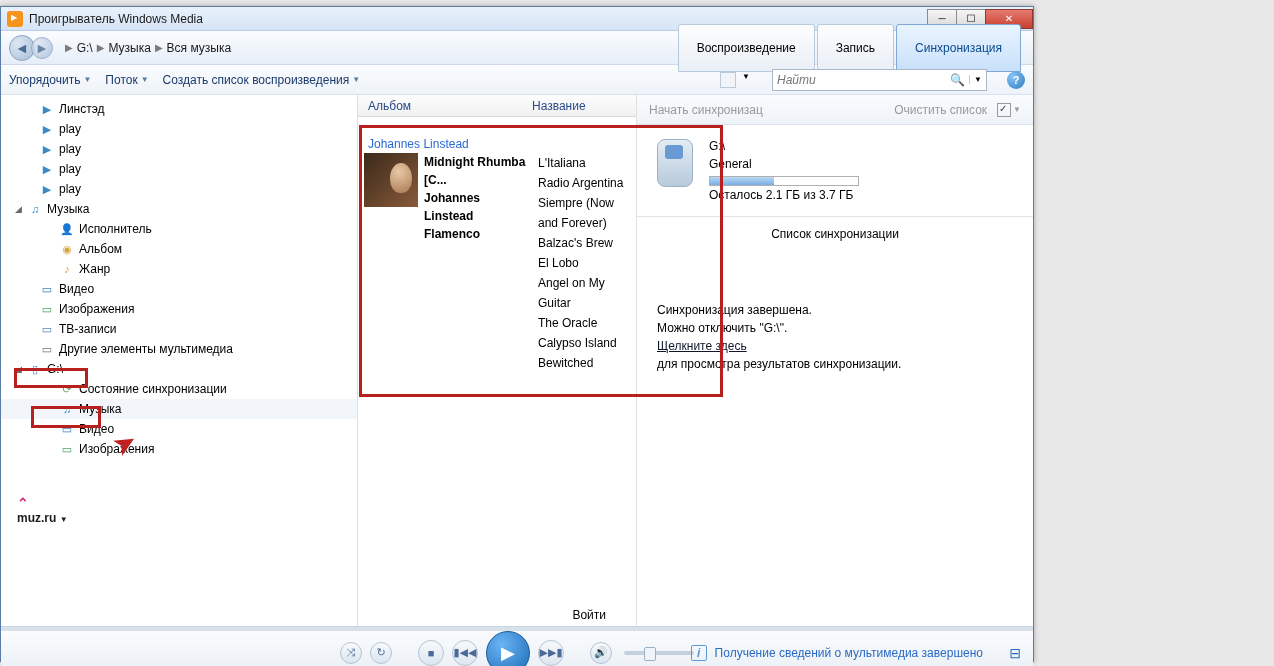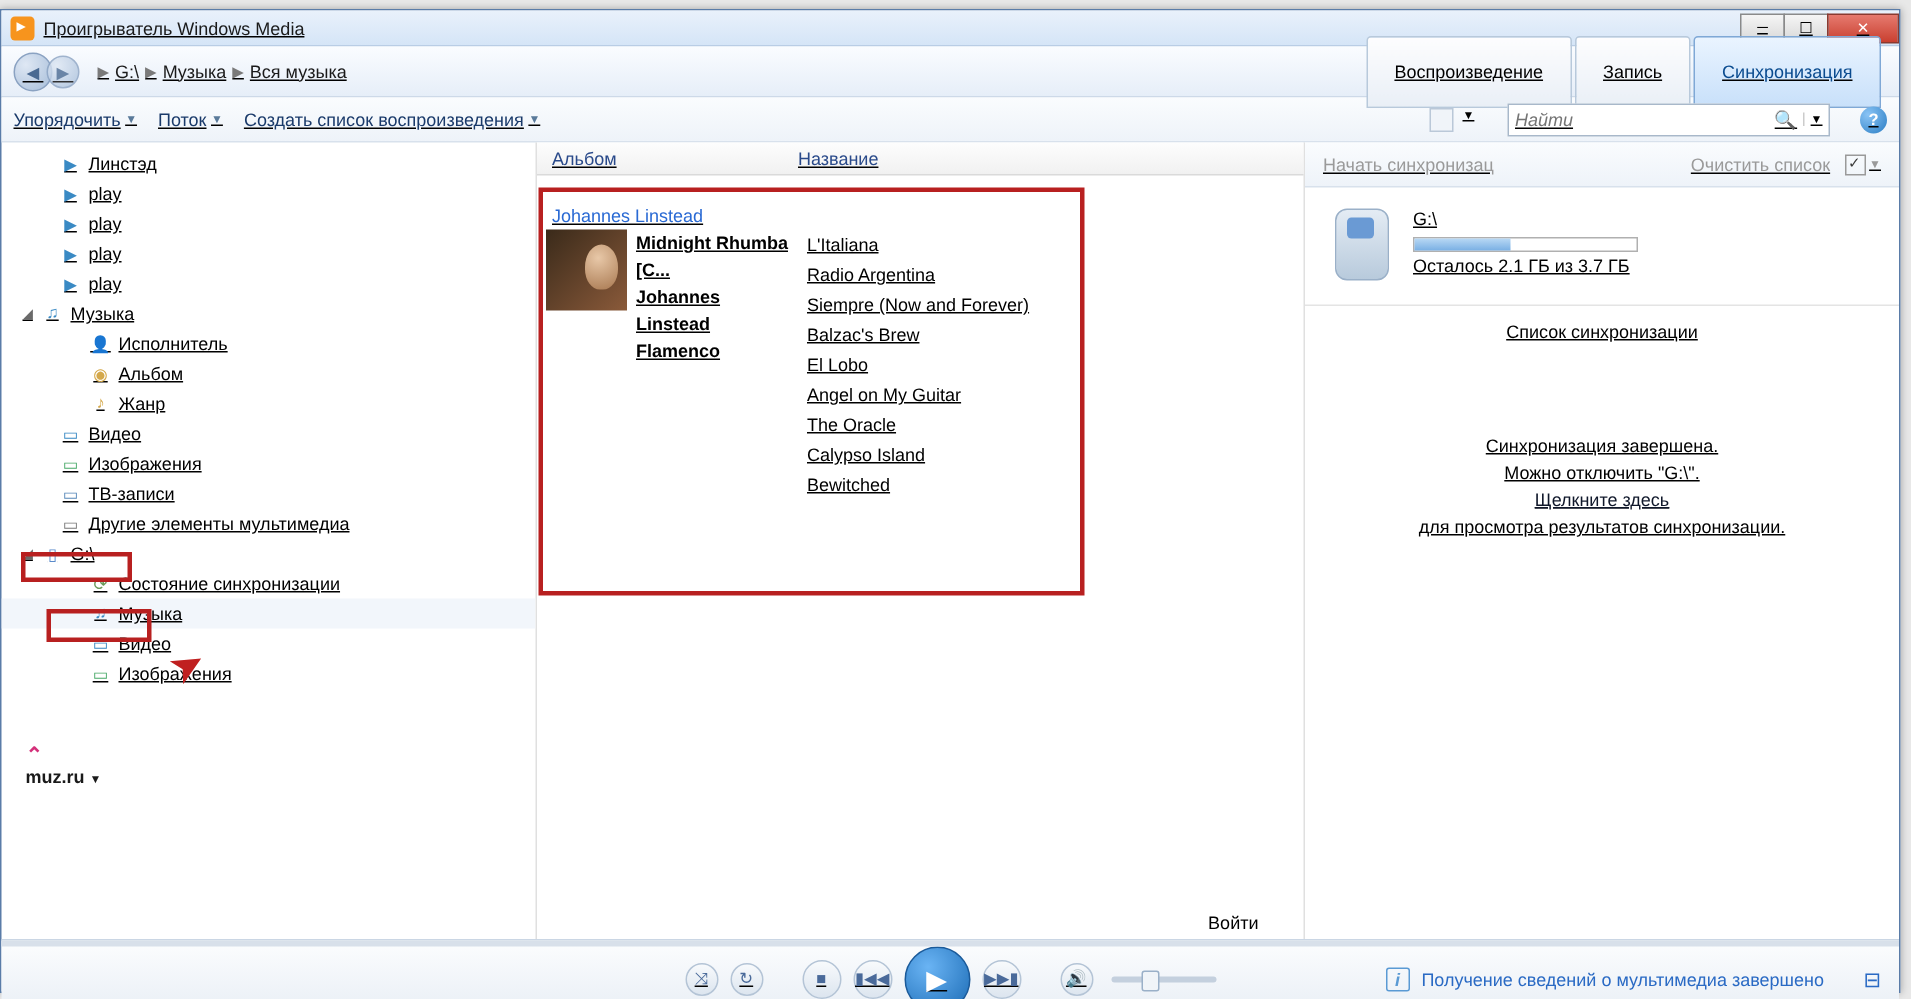--- a/index.html
+++ b/index.html
@@ -1,17 +1,17 @@
 <!DOCTYPE html>
 <html><head>
 <meta charset="utf-8">
 <style>
 * { margin:0; padding:0; box-sizing:border-box; font-family:"Segoe UI",Tahoma,sans-serif; font-size:12px; }
 body { background:#e8e8e8; width:1274px; height:666px; overflow:hidden; }
-.window { position:absolute; top:6px; left:0; width:1267px; height:656px; background:#fff; border:1px solid #5a7ca8; box-shadow:0 0 5px rgba(0,0,0,.3);text-decoration:underline; }
+.window { position:absolute; top:6px; left:0; width:1034px; height:656px; background:#fff; border:1px solid #5a7ca8; box-shadow:0 0 5px rgba(0,0,0,.3); }
 .titlebar { height:24px; background:linear-gradient(#e9f1fb,#d5e5f7); display:flex; align-items:center; padding:0 0 0 6px; border-bottom:1px solid #b9cde5; }
 .titlebar .icon { width:16px; height:16px; background:#f7941d; border-radius:3px; margin-right:6px; position:relative; }
 .titlebar .icon::before { content:'▶'; color:#fff; font-size:8px; position:absolute; left:4px; top:2px; }
 .titlebar .title { flex:1; color:#1a1a1a; }
 .winbtns { display:flex; }
 .winbtn { width:30px; height:20px; border:1px solid #8a8a8a; background:linear-gradient(#f5f5f5,#d8d8d8); display:flex; align-items:center; justify-content:center; margin-left:-1px; font-size:10px; }
 .winbtn.close { width:48px; background:linear-gradient(#e67a6f,#c94030); color:#fff; border-color:#8a3a30; }
 .navbar { height:34px; background:linear-gradient(#fafcff,#e6eef8); display:flex; align-items:center; padding:0 8px; border-bottom:1px solid #cdd9e8; }
 .navbtn { width:26px; height:26px; border-radius:50%; background:radial-gradient(circle at 30% 30%,#dfe8f4,#a6bdd9); border:1px solid #8aa2c2; display:flex; align-items:center; justify-content:center; color:#4a6a92; font-size:14px; }
 .navbtn.fwd { margin-left:-4px; width:22px; height:22px; opacity:.8; }
@@ -75,21 +75,21 @@
 .rp-toolbar .dd { font-size:8px; margin-left:2px; }
 .deviceinfo { display:flex; padding:12px 14px; gap:12px; align-items:flex-start; }
 .devicon { width:46px; height:54px; position:relative; }
 .devicon::before { content:''; position:absolute; width:34px; height:46px; left:6px; top:2px; background:linear-gradient(#e4ecf4,#b8cadc); border-radius:8px; border:1px solid #9ab0c8; }
 .devicon::after { content:''; position:absolute; width:18px; height:14px; left:14px; top:8px; background:#6a9ad4; border-radius:3px; }
 .devtext { flex:1; }
 .devtext .line { line-height:18px; }
 .progbar { width:150px; height:10px; border:1px solid #b0b0b0; margin-top:3px; background:#fff; position:relative; }
 .progbar::before { content:''; position:absolute; left:0; top:0; bottom:0; width:43%; background:linear-gradient(#b8d8f4,#7ab0e4); }
 .rp-title { text-align:center; padding:10px 0; border-top:1px solid #e4e4e4; }
-.rp-status { text-align:center; padding:50px 20px 0; line-height:18px; }
+.rp-status { text-align:left; padding:50px 20px 0; line-height:18px; }
 .rp-status a { color:#0f172a; text-decoration:underline; }
 .playerbar { height:52px; background:linear-gradient(#fcfdfe,#e8eef5); border-top:1px solid #cad6e4; display:flex; align-items:center; padding:0 10px; position:relative; }
 .playerbar .progress { position:absolute; top:0; left:0; right:0; height:4px; background:#d8e0ea; }
 .pctrls { display:flex; align-items:center; gap:8px; margin:0 auto; }
 .pbtn { width:26px; height:26px; border-radius:50%; background:linear-gradient(#f8fafc,#dce5ef); border:1px solid #b4c4d6; display:flex; align-items:center; justify-content:center; color:#4a6a9a; font-size:11px; cursor:pointer; }
 .pbtn.play { width:44px; height:44px; background:radial-gradient(circle at 35% 30%,#6ab4f4,#1a6ab4); border-color:#1a5a9a; color:#fff; font-size:18px; }
 .pbtn.small { width:22px; height:22px; }
 .volslider { width:70px; height:4px; background:#c4d0de; border-radius:2px; position:relative; margin-left:4px; }
 .volslider::after { content:''; position:absolute; left:20px; top:-4px; width:10px; height:12px; background:#f0f4f8; border:1px solid #9ab0c8; border-radius:2px; }
 .mediainfo { position:absolute; right:50px; display:flex; align-items:center; gap:8px; color:#2a6ac4; }
@@ -274,20 +274,21 @@
         <span>Начать синхронизац</span>
         <div class="spacer"></div>
         <span>Очистить список</span>
         <span class="chk"></span>
         <span class="dd">▼</span>
       </div>
       <div class="deviceinfo">
         <div class="devicon"></div>
         <div class="devtext">
           <div class="line">G:\</div>
+          <div class="line">General</div>
           <div class="progbar"></div>
           <div class="line">Осталось 2.1 ГБ из 3.7 ГБ</div>
         </div>
       </div>
       <div class="rp-title">Список синхронизации</div>
       <div class="rp-status">
         <div>Синхронизация завершена.</div>
         <div>Можно отключить "G:\".</div>
         <a href="#">Щелкните здесь</a>
         <div>для просмотра результатов синхронизации.</div>

